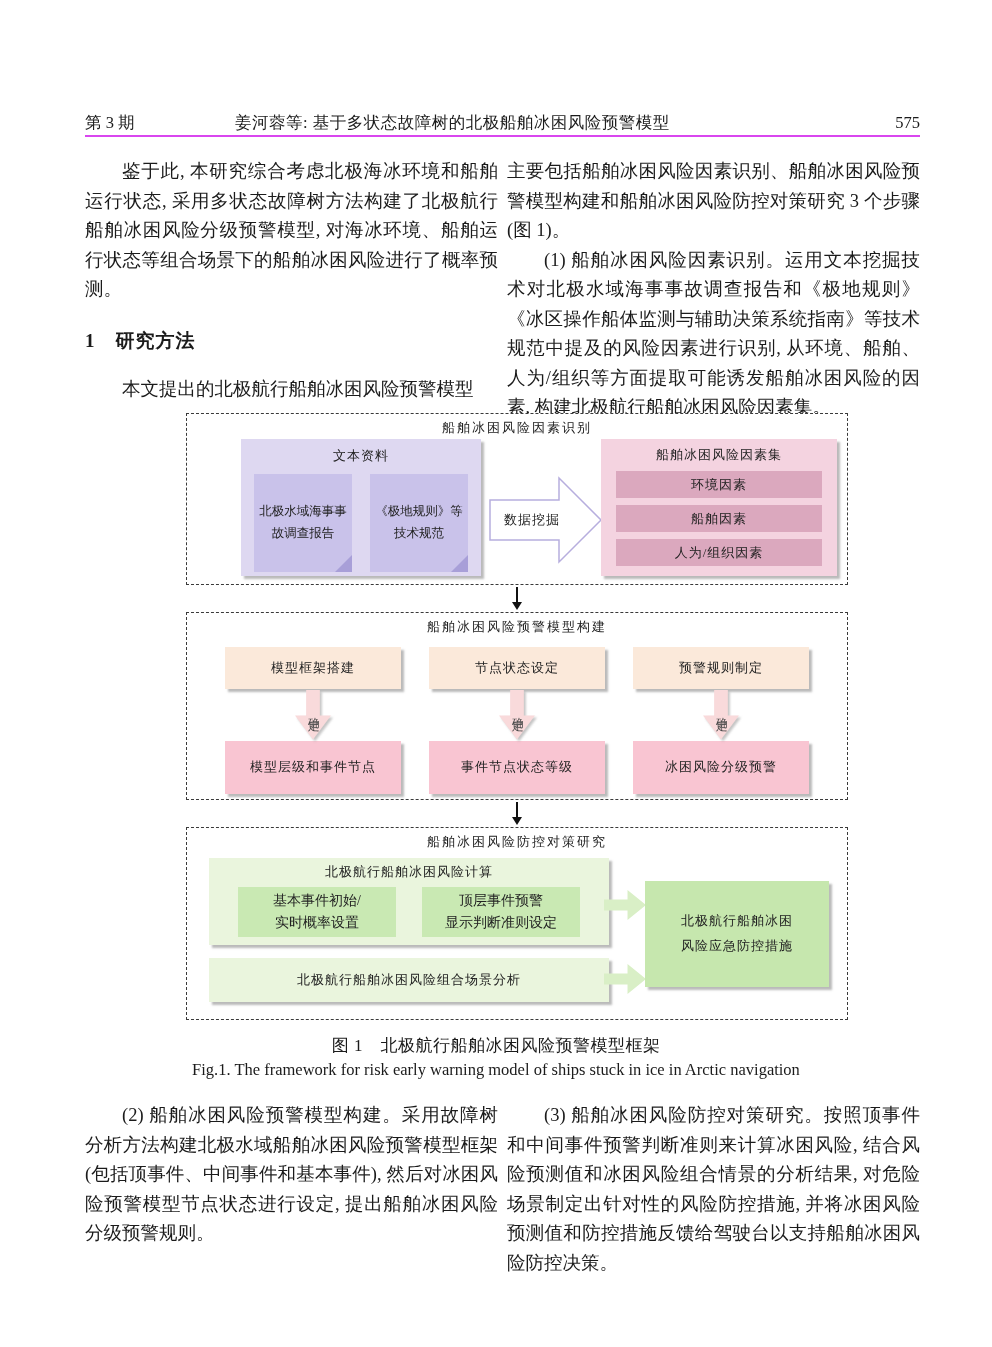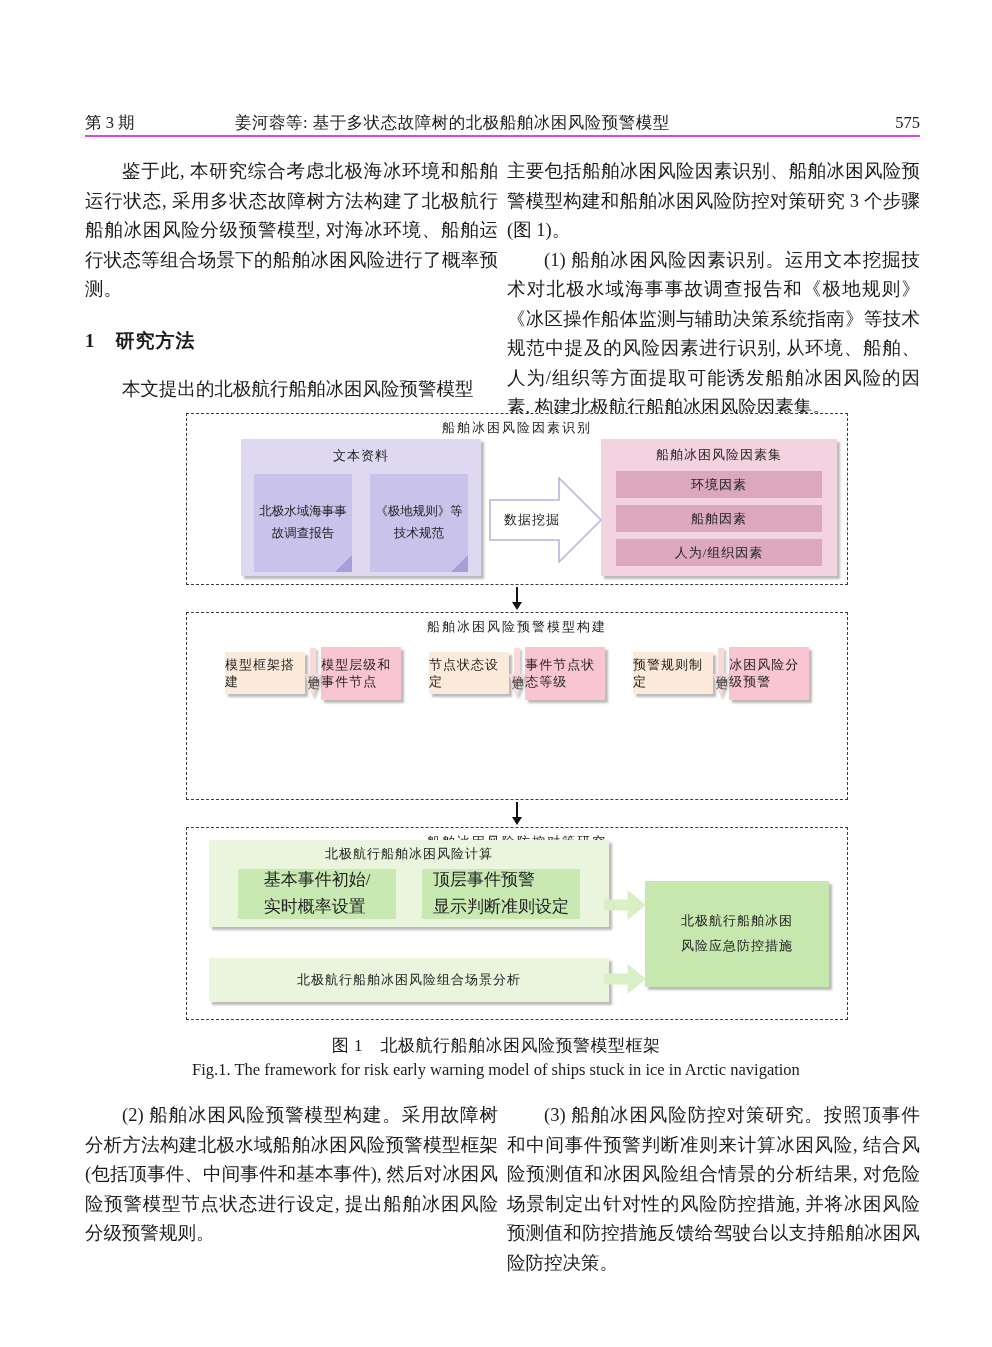--- a/index.html
+++ b/index.html
@@ -49,39 +49,39 @@
 
   
   .v-gap{position:relative;height:27px;}
   .v-arrow{position:absolute;left:50%;top:2px;width:2px;height:15px;background:#111;transform:translateX(-50%);}
   .v-arrow::after{content:"";position:absolute;left:50%;top:100%;transform:translateX(-50%);
         border:5px solid transparent;border-top:8px solid #111;}
 
   
   .s2{height:188px;}
   .s2-cols{display:flex;justify-content:space-between;padding:11px 38px 0;}
-  .s2-col{display:flex;align-items:center;width:176px;}
+  .s2-col{display:flex;flex-direction:column;align-items:center;width:176px;}
   .s2-top{width:176px;height:42px;background:#fbe9da;display:flex;align-items:center;
         justify-content:center;letter-spacing:1px;box-sizing:border-box;}
   .s2-arrow{position:relative;width:36px;height:50px;margin:1px 0;
         filter:drop-shadow(2px 2px 1px rgba(140,140,140,.5));}
   .s2-arrow .shape{width:100%;height:100%;background:#f9dadb;
         clip-path:polygon(31% 0,69% 0,69% 52%,100% 52%,50% 100%,0 52%,31% 52%);}
   .s2-arrow .lbl{position:absolute;left:50%;top:40%;transform:translate(-50%,-50%);
         writing-mode:vertical-rl;font-size:11.5px;letter-spacing:2px;color:#4a4a4a;}
   .s2-bottom{width:176px;height:53px;background:#f9c5d2;display:flex;align-items:center;
         justify-content:center;letter-spacing:1px;box-sizing:border-box;}
 
   
   .s3{height:193px;}
-  .calc{position:absolute;left:22px;top:12px;width:400px;height:87px;background:#eaf5dd;}
+  .calc{position:absolute;left:22px;top:30px;width:400px;height:87px;background:#eaf5dd;}
   .calc-title{text-align:center;margin-top:5px;letter-spacing:1px;}
   .calc-boxes{display:flex;justify-content:center;gap:26px;margin-top:6px;}
   .calc-box{width:158px;height:50px;background:#c9e9b3;display:flex;align-items:center;justify-content:center;
-        text-align:left;font-size:17px;line-height:1.55;white-space:pre-line;}
+        text-align:center;font-size:14px;line-height:1.55;white-space:pre-line;}
   .scenario{position:absolute;left:22px;top:130px;width:400px;height:44px;background:#eaf5dd;
         display:flex;align-items:center;justify-content:center;letter-spacing:1px;}
   .measures{position:absolute;left:458px;top:53px;width:184px;height:106px;background:#c6e7ae;
         display:flex;align-items:center;justify-content:center;text-align:center;
         white-space:pre-line;line-height:1.9;letter-spacing:1px;}
   .g-arrow{position:absolute;width:42px;height:30px;background:#d9efc6;
         clip-path:polygon(0 32%,56% 32%,56% 0,100% 50%,56% 100%,56% 68%,0 68%);}
   .g-arrow.a1{left:417px;top:62px;}
   .g-arrow.a2{left:417px;top:136px;}
 

